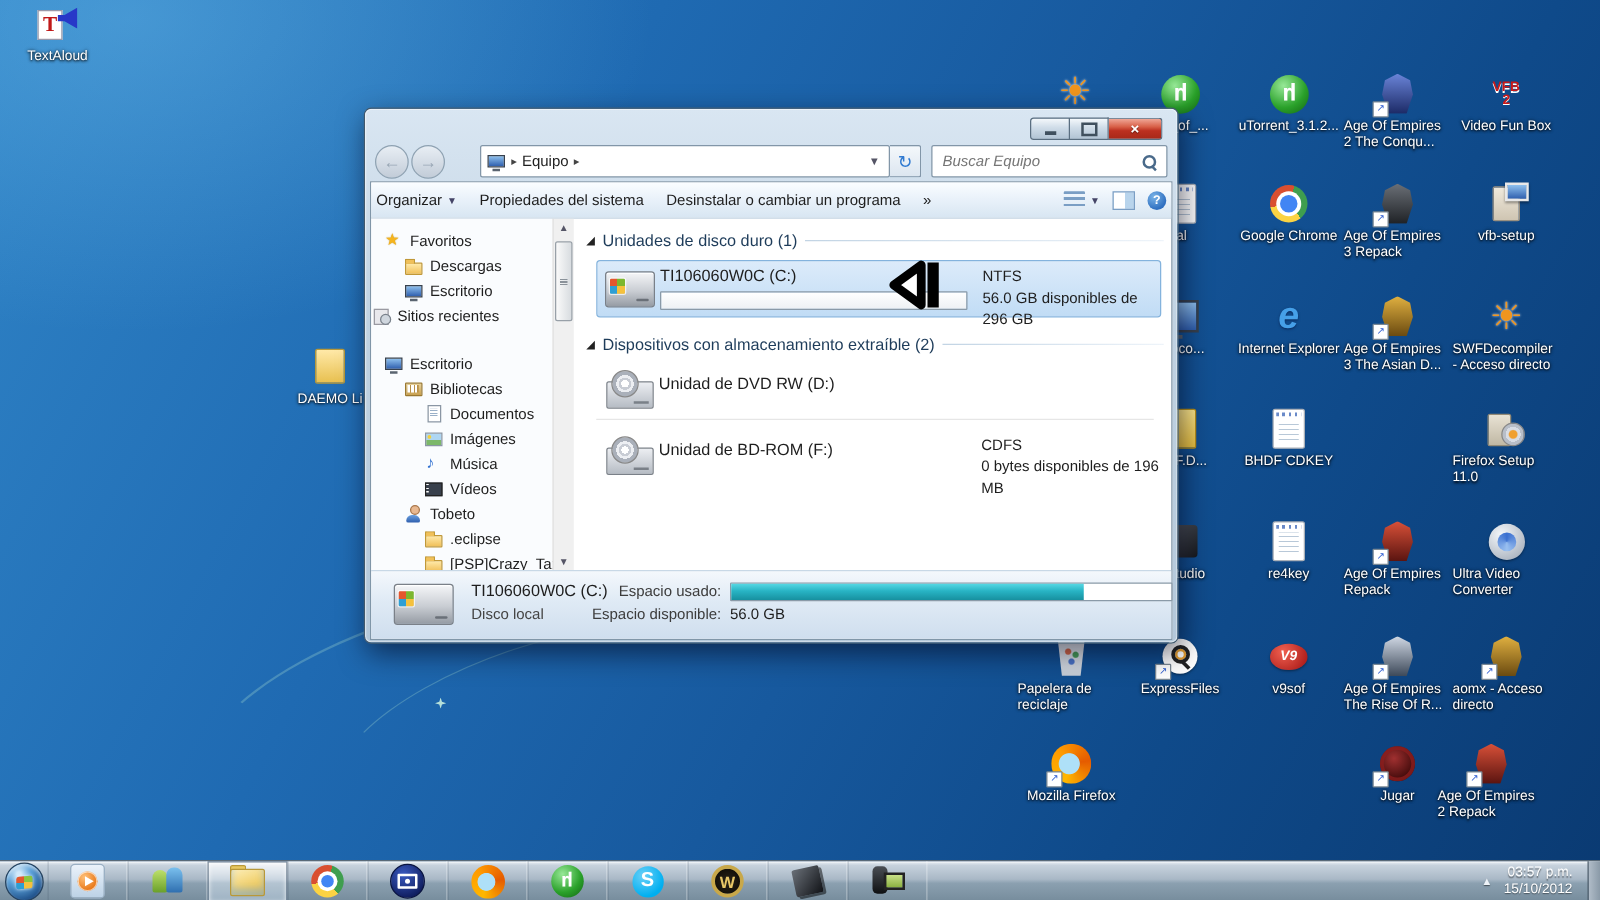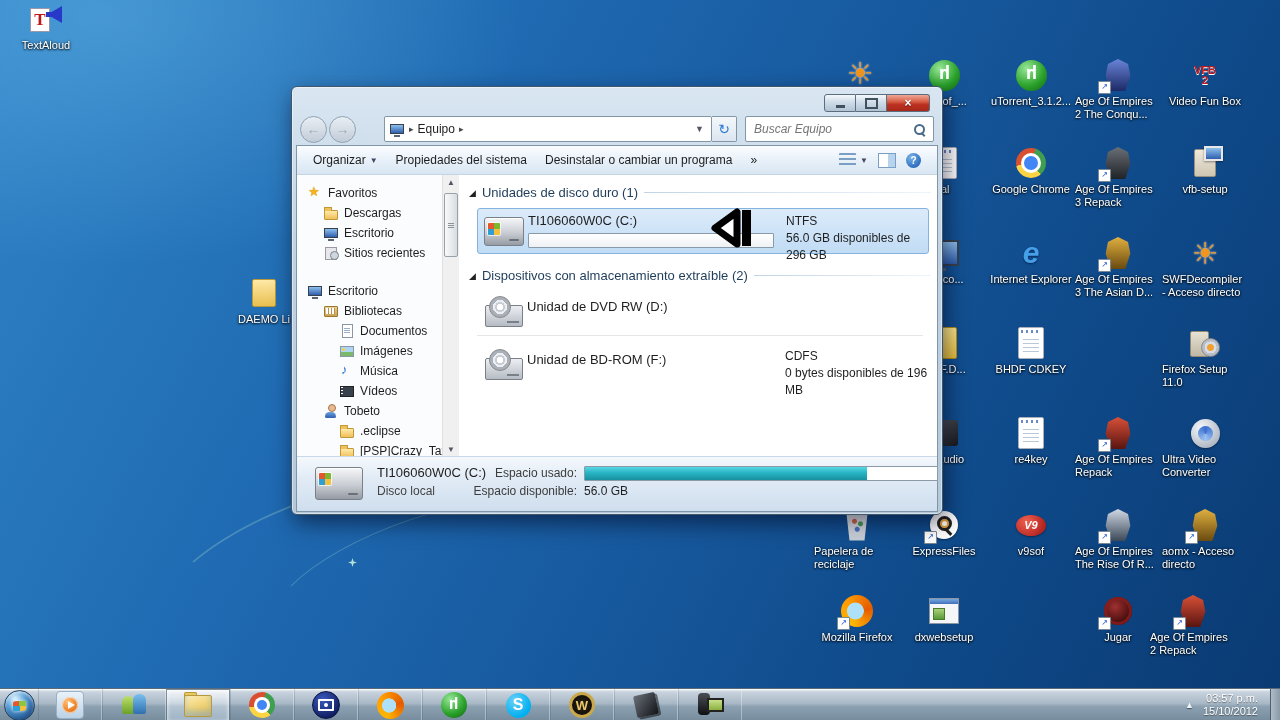--- a/index.html
+++ b/index.html
@@ -119,21 +119,21 @@
     margin-left:-4px;background:linear-gradient(#f4f8fb,#dce6f0);color:#2f7ad1;font-size:14px;
     display:flex;align-items:center;justify-content:center;}
   .searchbox{flex:1;height:24px;background:#fff;border:1px solid #8296a8;border-radius:2px;
     display:flex;align-items:center;padding:0 6px;margin-left:4px;}
   .searchbox input{flex:1;border:none;outline:none;font:italic 12px "Liberation Sans",sans-serif;color:#7a7a7a;background:transparent;}
   .magico{width:11px;height:11px;position:relative;flex:0 0 13px;}
   .magico::before{content:"";position:absolute;left:0;top:0;width:7px;height:7px;border:2px solid #4a6a8a;border-radius:50%;}
   .magico::after{content:"";position:absolute;left:8px;top:8px;width:2px;height:5px;background:#4a6a8a;transform:rotate(-45deg);}
   .winbody{margin:0 4px 4px 4px;height:365px;background:#fff;border:1px solid #8096a8;display:flex;flex-direction:column;}
   .toolbar{height:28px;background:linear-gradient(#fafdff,#eaf2fa 45%,#d8e6f2);
-    border-bottom:1px solid #c4d4e2;display:flex;align-items:center;padding:0 16px;font-size:12px;color:#1e1e1e;gap:18px;}
+    border-bottom:1px solid #c4d4e2;display:flex;align-items:center;padding:0 4px;font-size:12px;color:#1e1e1e;gap:18px;}
   .tool{display:flex;align-items:center;gap:4px;}
   .tcaret{font-size:8px;color:#446;}
   .toolright{margin-left:auto;display:flex;align-items:center;gap:10px;}
   .viewsico{width:17px;height:14px;background:repeating-linear-gradient(#7a9ec4 0 2px,transparent 2px 5px);
     border-radius:1px;}
   .paneico{width:16px;height:13px;border:1px solid #7a9ec4;background:linear-gradient(90deg,#fff 58%,#b8d4ec 58%);}
   .helpico{width:15px;height:15px;border-radius:50%;color:#fff;font-size:10px;font-weight:bold;
     background:radial-gradient(circle at 35% 30%,#7ab4e8,#2f6fc0 70%);display:flex;align-items:center;justify-content:center;}
   .contentrow{flex:1;display:flex;min-height:0;}
   .sidebar{width:145px;background:#fafcfe;padding-top:8px;font-size:12px;color:#1e1e1e;overflow:hidden;}
@@ -441,26 +441,20 @@
       </span>
     <span class="dl">aomx - Acceso directo</span>
   </div>
   <div class="dc" style="left:814px;top:594px">
     <span class="di">
         <span class="ic-ff"></span>
         <span class="sco"></span>
       </span>
     <span class="dl">Mozilla Firefox</span>
   </div>
-  <div class="dc" style="left:901px;top:594px">
-    <span class="di">
-        <span class="ic-dxweb"></span>
-      </span>
-    <span class="dl">dxwebsetup</span>
-  </div>
   <div class="dc" style="left:1075px;top:594px">
     <span class="di">
         <span class="ic-jugar"></span>
         <span class="sco"></span>
       </span>
     <span class="dl">Jugar</span>
   </div>
   <div class="dc" style="left:1150px;top:594px">
     <span class="di">
         <span class="ic-aoe c-red"></span>
@@ -528,21 +522,21 @@
               <span>Favoritos</span>
             </div>
           <div class="srow" style="padding-left:26px">
               <span class="si si-folder"></span>
               <span>Descargas</span>
             </div>
           <div class="srow" style="padding-left:26px">
               <span class="si si-desktop"></span>
               <span>Escritorio</span>
             </div>
-          <div class="srow" style="padding-left:26px">
+          <div class="srow" style="">
               <span class="si si-recent"></span>
               <span>Sitios recientes</span>
             </div>
           <div class="sgap"></div>
           <div class="srow" style="padding-left:10px">
               <span class="si si-desktop"></span>
               <span>Escritorio</span>
             </div>
           <div class="srow" style="padding-left:26px">
               <span class="si si-lib"></span>

